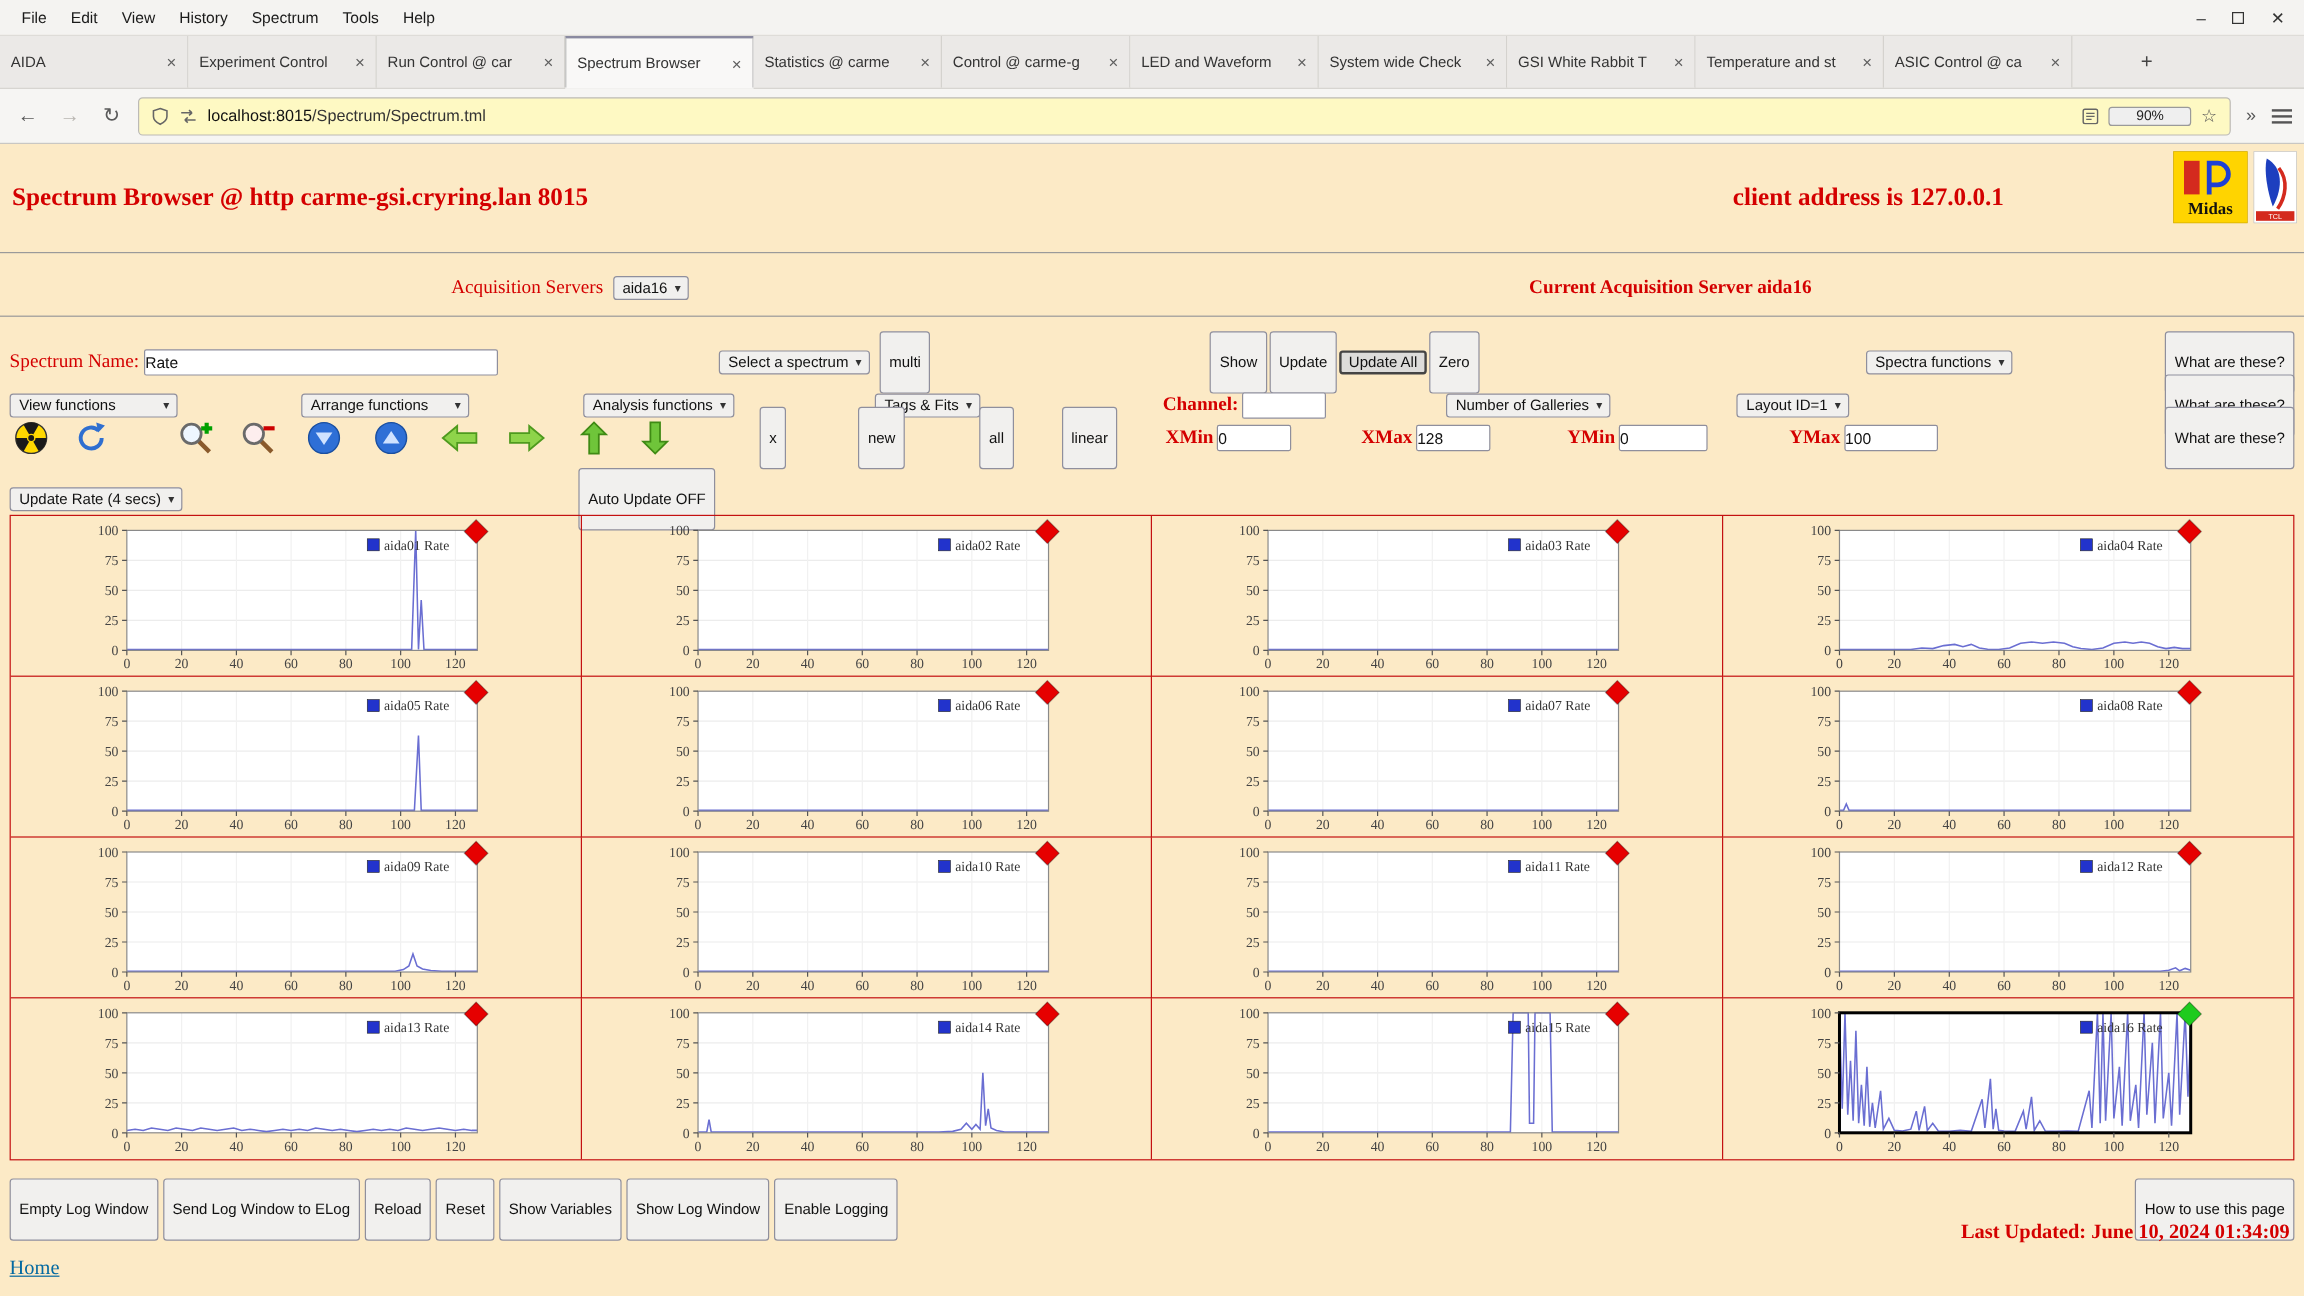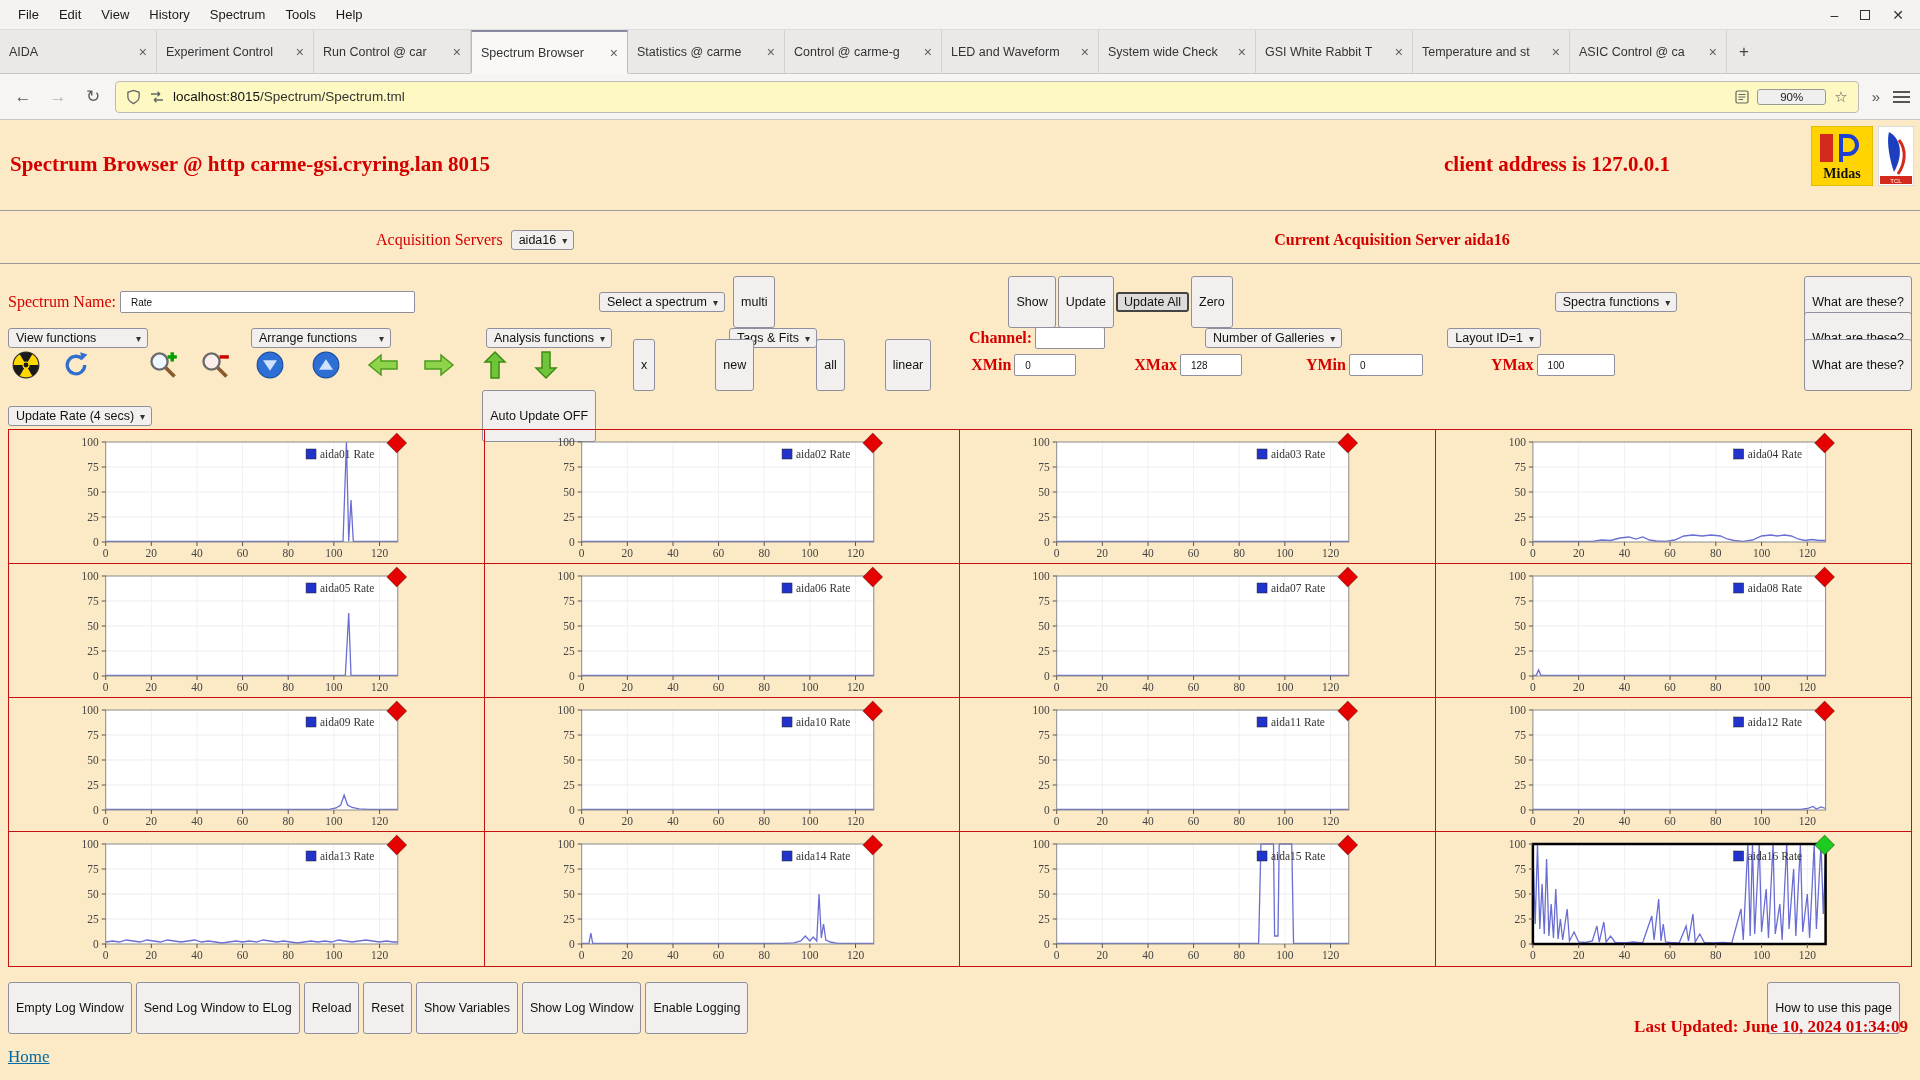--- a/index.html
+++ b/index.html
@@ -4,21 +4,21 @@
 <style>
   *{margin:0;padding:0;box-sizing:border-box;}
   html,body{width:1920px;height:1080px;overflow:hidden;font-family:"Liberation Sans",sans-serif;background:#fceac6;}
   
   .menu-bar{height:30px;background:#f4f3f1;border-bottom:1px solid #dedcd8;display:flex;align-items:center;padding:0 8px;font-size:13px;color:#1a1a1a;}
   .menu-items{display:flex;}
   .menu-item{padding:3px 10px;border-radius:3px;}
   .win-controls{margin-left:auto;display:flex;align-items:center;gap:22px;padding-right:8px;color:#333;}
   .winbtn{font-size:14px;line-height:1;}
   .winbtn.sq{width:10px;height:10px;border:1.5px solid #333;display:inline-block;}
-  .tab-bar{height:44px;background:#ebe9e7;display:flex;align-items:stretch;border-bottom:1px solid #c9c7c3;}
+  .tab-bar{height:44px;background:#ebe9e7;display:flex;align-items:stretch;border-bottom:1px solid #c9c7c3;gap:45px;}
   .tab-strip{display:flex;}
   .tab{width:157px;display:flex;align-items:center;padding:0 9px;font-size:12.5px;color:#333;border-right:1px solid #d4d2ce;background:#ebe9e7;}
   .tab.active{background:#f9f8f7;border-top:2px solid #8a8aa0;border-right:1px solid #bbb;border-left:1px solid #bbb;box-shadow:0 1px 0 #f9f8f7;}
   .tab-label{flex:1;white-space:nowrap;overflow:hidden;}
   .tab-close{color:#5f5f5f;margin-left:5px;font-size:14px;}
   .newtab{width:34px;display:flex;align-items:center;justify-content:center;font-size:17px;color:#444;}
   .nav-bar{height:46px;background:#f6f5f3;display:flex;align-items:center;padding:0 10px;gap:9px;border-bottom:1px solid #c9c7c3;}
   .nav-btn{width:26px;text-align:center;font-size:17px;color:#5a5a5a;}
   .nav-btn.dis{color:#b9b6b1;}
   .url-bar{flex:1;height:32px;background:#fef9c3;border:1px solid #bcbab6;border-radius:4px;display:flex;align-items:center;padding:0 10px;gap:8px;font-size:13.5px;color:#222;}
@@ -34,30 +34,30 @@
   .client-addr{position:absolute;top:32px;left:1444px;font-family:"Liberation Serif",serif;font-weight:bold;font-size:21px;color:#d40000;}
   .logos{position:absolute;top:6px;right:6px;display:flex;gap:5px;}
   .hr{position:absolute;left:0;right:0;border:0;border-top:1px solid #9a9a9a;}
   .acq-row{position:absolute;top:110px;left:8px;right:8px;display:flex;align-items:center;}
   .rlabel{font-family:"Liberation Serif",serif;color:#d40000;font-size:16px;white-space:nowrap;}
   .rlabel.b{font-weight:bold;}
   .btn{background:#f1f0ee;border:1px solid #8f8f9d;border-radius:3px;padding:18px 7px;font-size:12.5px;color:#111;white-space:nowrap;}
   .btn.active{background:#dddcda;border:2px solid #444;padding:1px 6px;}
   .select{background:#f1f0ee;border:1px solid #8f8f9d;border-radius:3px;padding:2px 6px 2px 7px;font-size:12.5px;color:#111;display:inline-flex;align-items:center;gap:6px;white-space:nowrap;}
   .caret{font-size:10px;color:#333;}
-  .input{background:#fff;border:1px solid #8f8f9d;border-radius:2px;height:22px;padding:0 10px;font-size:10px;color:#111;}
+  .input{background:#fff;border:1px solid #8f8f9d;border-radius:2px;height:22px;padding:0 0;font-size:13px;color:#111;}
   .frow{position:absolute;left:8px;right:8px;display:flex;align-items:center;}
   .icn{display:inline-flex;align-items:center;}
   .charts-grid{position:absolute;top:309px;left:8px;width:1904px;border:1px solid #c41111;display:grid;grid-template-columns:repeat(4,1fr);}
   .chart-cell{height:134px;border-right:1px solid #c41111;border-bottom:1px solid #c41111;}
   .chart-cell:nth-child(4n){border-right:none;}
   .chart-cell:nth-child(n+13){border-bottom:none;}
   .tick{font-family:"Liberation Serif",serif;font-size:11.5px;fill:#444;}
   .legend-t{font-family:"Liberation Serif",serif;font-size:11.5px;fill:#333;}
-  .row-footer{position:absolute;top:862px;left:8px;right:20px;display:flex;align-items:center;gap:4px;}
+  .row-footer{position:absolute;top:862px;left:8px;right:8px;display:flex;align-items:center;gap:4px;}
   .last-updated{position:absolute;top:897px;right:12px;font-family:"Liberation Serif",serif;font-weight:bold;font-size:17px;color:#d40000;}
   .home-link{position:absolute;top:927px;left:8px;font-family:"Liberation Serif",serif;font-size:17px;color:#0369a1;}
 </style>
 </head>
 <body>
 
 <div class="menu-bar">
   <div class="menu-items">
       <div class="menu-item">File</div>
       <div class="menu-item">Edit</div>

